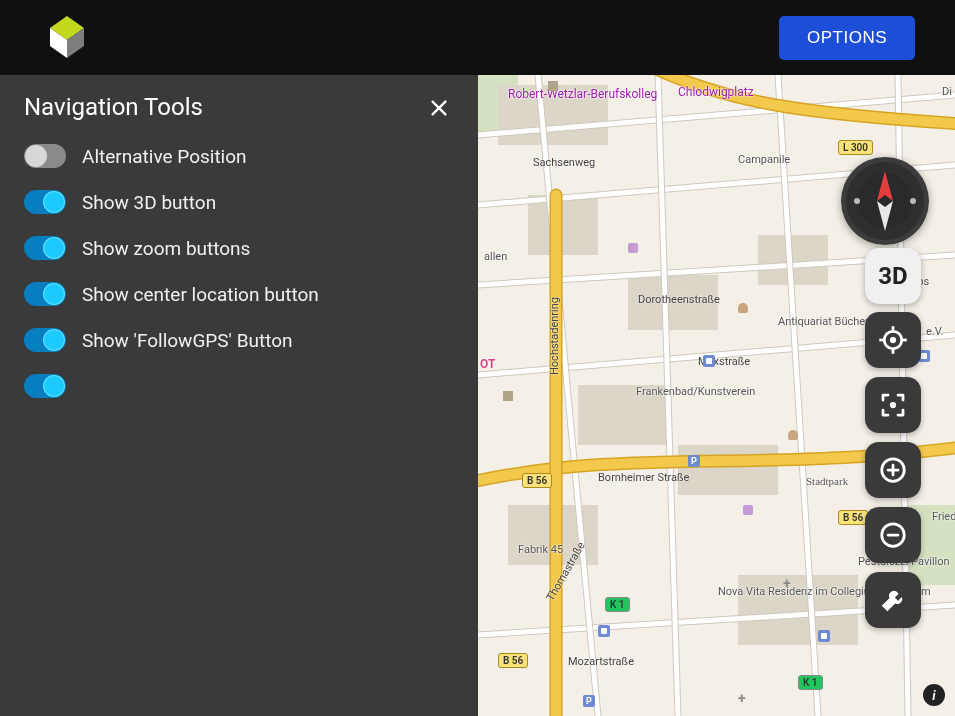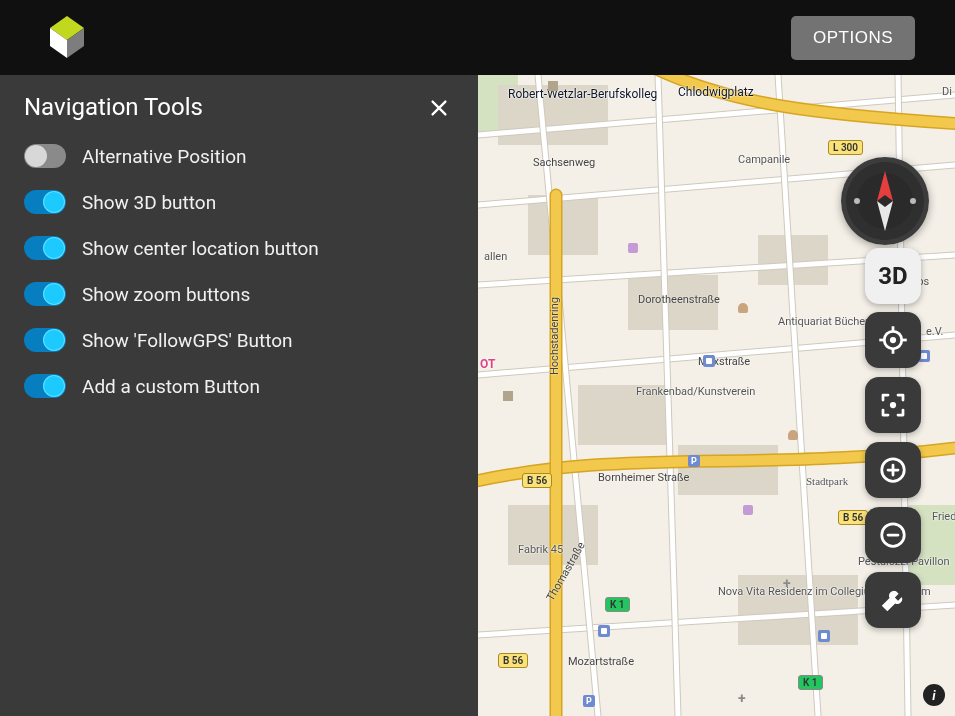--- a/index.html
+++ b/index.html
@@ -1,21 +1,21 @@
 <!DOCTYPE html>
 <html><head>
 <meta charset="utf-8">
 <style>
 * { margin: 0; padding: 0; box-sizing: border-box; }
 body { font-family: -apple-system, BlinkMacSystemFont, "Segoe UI", Roboto, Helvetica, Arial, sans-serif; width: 955px; height: 716px; overflow: hidden; background: #fff; position: relative; }
 
 
 .header { height: 75px; background: #101010; display: flex; align-items: center; justify-content: space-between; padding: 0 40px; }
 .logo { display: flex; align-items: center; }
-.options-btn { background: #737373; color: #fff; border: none; padding: 12px 22px; font-size: 17px; font-weight: 500; letter-spacing: 0.5px; border-radius: 5px; cursor: pointer; }
+.options-btn { background: #1d4ed8; color: #fff; border: none; padding: 12px 28px; font-size: 17px; font-weight: 500; letter-spacing: 0.5px; border-radius: 5px; cursor: pointer; }
 
 
 .main { display: flex; height: 641px; }
 .sidebar { width: 478px; background: #3a3a3a; color: #fff; padding: 18px 24px; position: relative; }
 .sidebar-header { display: flex; justify-content: space-between; align-items: flex-start; margin-bottom: 18px; }
 .sidebar-title { font-size: 24px; font-weight: 400; }
 .close-btn { background: none; border: none; color: #fff; cursor: pointer; padding: 4px; }
 .close-btn svg { width: 22px; height: 22px; }
 
 .toggle-row { display: flex; align-items: center; gap: 16px; margin-bottom: 22px; }
@@ -34,21 +34,21 @@
 .map-bg { position: absolute; inset: 0; }
 
 
 .road-major { stroke: #f2c94c; stroke-width: 10; fill: none; stroke-linecap: round; }
 .road-major-outline { stroke: #d6a420; stroke-width: 13; fill: none; stroke-linecap: round; }
 .road-minor { stroke: #ffffff; stroke-width: 5; fill: none; stroke-linecap: round; }
 .road-minor-outline { stroke: #cfc9bd; stroke-width: 7; fill: none; stroke-linecap: round; }
 .building { fill: #dcd6c8; }
 .park { fill: #d5e2c2; }
 
-.map-label { position: absolute; font-size: 12px; color: #0f172a; white-space: nowrap; text-shadow: 0 0 2px #fff, 0 0 2px #fff; }
+.map-label { position: absolute; font-size: 12px; color: #a21caf; white-space: nowrap; text-shadow: 0 0 2px #fff, 0 0 2px #fff; }
 .map-label.small { font-size: 11px; color: #555; }
 .street-label { position:absolute; font-size:11px; color:#444; white-space:nowrap; text-shadow:0 0 2px #fff; }
 
 .shield { position: absolute; background: #f9e27a; border: 1px solid #aa8a1a; border-radius: 3px; font-size: 10px; font-weight: 600; padding: 1px 4px; color: #333; }
 .shield.white { background:#22c55e; border-color:#888; }
 
 
 .poi-bus { position:absolute; width:12px; height:12px; background:#6e8bd2; border-radius:2px; display:flex; align-items:center; justify-content:center; }
 .poi-bus::after { content:""; width:6px; height:6px; background:#fff; border-radius:1px; }
 .poi-plus { position:absolute; color:#8a8a8a; font-size:14px; font-weight:700; }
@@ -104,39 +104,38 @@
     <div class="toggle-row">
       <div class="toggle toggle-on">
           <div class="toggle-knob"></div>
         </div>
       <span class="toggle-label">Show 3D button</span>
     </div>
     <div class="toggle-row">
       <div class="toggle toggle-on">
           <div class="toggle-knob"></div>
         </div>
+      <span class="toggle-label">Show zoom buttons</span>
+    </div>
+    <div class="toggle-row">
+      <div class="toggle toggle-on">
+          <div class="toggle-knob"></div>
+        </div>
       <span class="toggle-label">Show center location button</span>
     </div>
     <div class="toggle-row">
       <div class="toggle toggle-on">
           <div class="toggle-knob"></div>
         </div>
-      <span class="toggle-label">Show zoom buttons</span>
-    </div>
-    <div class="toggle-row">
-      <div class="toggle toggle-on">
-          <div class="toggle-knob"></div>
-        </div>
       <span class="toggle-label">Show 'FollowGPS' Button</span>
     </div>
     <div class="toggle-row">
       <div class="toggle toggle-on">
           <div class="toggle-knob"></div>
         </div>
-      <span class="toggle-label">Add a custom Button</span>
     </div>
   </aside>
 
   <div class="map-pane">
     <svg class="map-bg" viewBox="0 0 477 641" preserveAspectRatio="xMidYMid slice">
       <rect width="477" height="641" fill="#f4f0e8"></rect>
 
       <rect class="park" x="430" y="430" width="60" height="80"></rect>
       <rect class="park" x="0" y="0" width="40" height="60"></rect>
 
@@ -196,21 +195,21 @@
     <div class="street-label" style="top:490px; left:55px; transform:rotate(-60deg);">Thomastraße</div>
     <div class="street-label" style="top:300px; left:70px; transform:rotate(-90deg); transform-origin:left top;">Hochstadenring</div>
     <div class="map-label small" style="top:480px; left:380px; width:70px;">Pestalozzi Pavillon</div>
     <div class="map-label small" style="top:435px; left:454px;text-align:right;">Fried</div>
     <div class="map-label small" style="top:200px; left:424px;">cKios</div>
     <div class="map-label small" style="top:10px; left:464px;">Di</div>
     <div class="map-label small" style="top:250px; left:448px;">e.V.</div>
     <div class="map-label small" style="top:175px; left:6px;">allen</div>
     <div class="map-label" style="top:282px; left:2px; color:#d48; font-weight:700;">OT</div>
 
-    <div class="shield" style="top:65px; left:350px;">L 300</div>
+    <div class="shield" style="top:65px; left:360px;">L 300</div>
     <div class="shield" style="top:398px; left:44px;">B 56</div>
     <div class="shield" style="top:435px; left:360px;">B 56</div>
     <div class="shield" style="top:578px; left:20px;">B 56</div>
     <div class="shield white" style="top:522px; left:127px;">K 1</div>
     <div class="shield white" style="top:600px; left:320px;">K 1</div>
 
     <div class="poi-bus" style="top:280px; left:225px;"></div>
     <div class="poi-bus" style="top:550px; left:120px;"></div>
     <div class="poi-bus" style="top:555px; left:340px;"></div>
     <div class="poi-bus" style="top:275px; left:440px;"></div>

